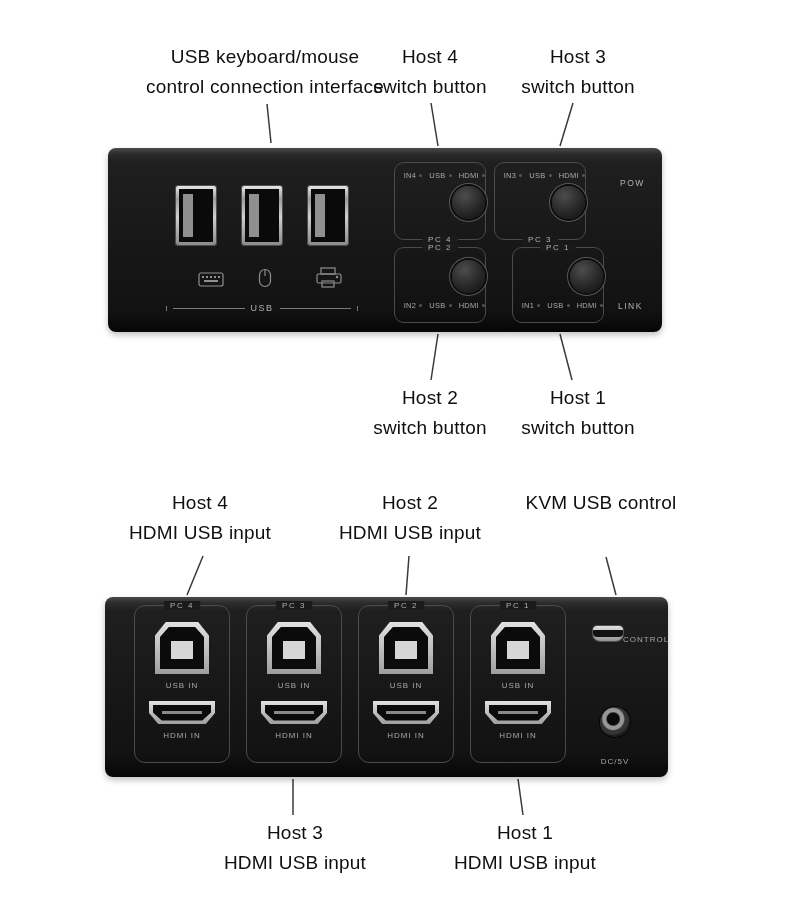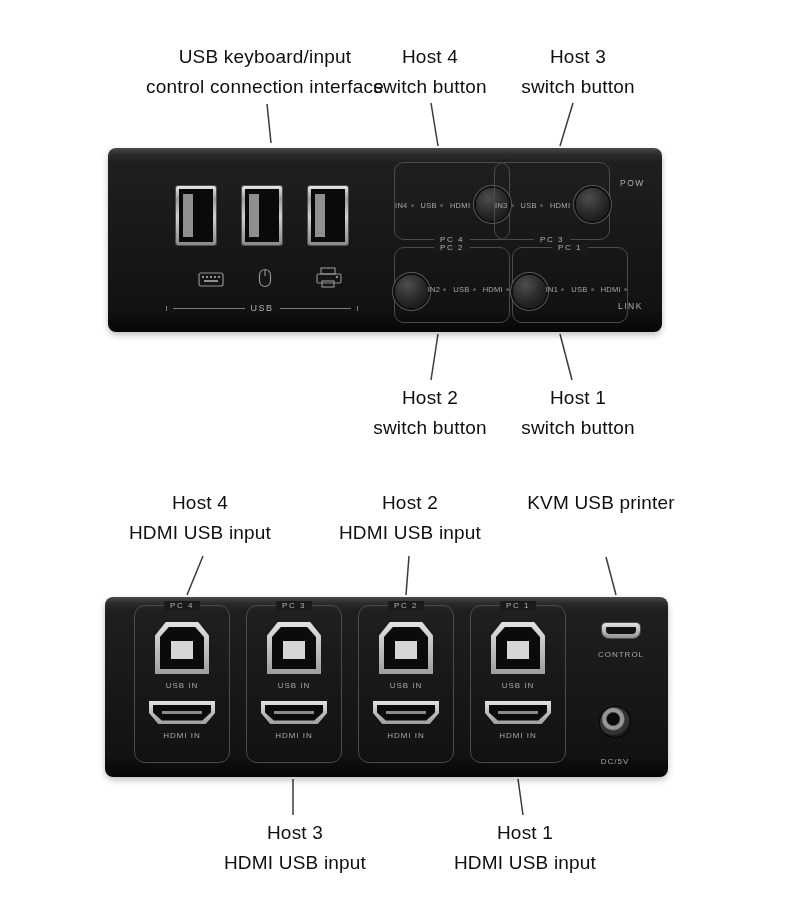--- a/index.html
+++ b/index.html
@@ -29,22 +29,22 @@
 
   .panel-icon { position: absolute; }
 
   
   .usb-bracket { position: absolute; left: 58px; top: 155px; width: 192px; display: flex; align-items: center; gap: 6px; }
   .usb-bracket .tick { width: 1px; height: 5px; background: #7a7a7a; }
   .usb-bracket .bline { flex: 1; height: 1px; background: #7a7a7a; }
   .usb-bracket .blabel { font-size: 9px; color: #b0b0b0; letter-spacing: 1.5px; }
 
   
-  .fgroup { position: absolute; width: 116px; border: 1px solid #4b4b4b; border-radius: 10px;
-    display: flex; flex-direction: row; align-items: center; }
+  .fgroup { position: absolute; width: 92px; border: 1px solid #4b4b4b; border-radius: 10px;
+    display: flex; flex-direction: column; align-items: flex-end; }
   .fgroup.top { top: 14px; height: 78px; }
   .fgroup.bottom { top: 99px; height: 76px; }
   .pc-tag { position: absolute; left: 50%; transform: translateX(-50%); background: #1a1a1a;
     padding: 0 6px; font-size: 8px; color: #b0b0b0; letter-spacing: 1.5px; white-space: nowrap; }
   .fgroup.top .pc-tag { bottom: -5px; }
   .fgroup.bottom .pc-tag { top: -5px; }
   .led-row { display: flex; align-items: center; gap: 7px; margin-top: 8px; }
   .led-item { display: inline-flex; align-items: center; gap: 3px; font-size: 7.5px; color: #a8a8a8; letter-spacing: 0.3px; }
   .led-dot { width: 3px; height: 3px; border-radius: 50%; background: #6a4d4d; display: inline-block; }
   .push-btn { width: 33px; height: 33px; border-radius: 50%; margin-top: 6px;
@@ -69,38 +69,38 @@
   .hdmi { width: 66px; height: 23px; margin-top: 11px; }
   .hdmi .shell { width: 100%; height: 100%; background: linear-gradient(180deg, #e2e2e2, #9e9e9e);
     clip-path: polygon(0 0, 100% 0, 100% 52%, 86% 100%, 14% 100%, 0 52%);
     display: flex; align-items: center; justify-content: center; }
   .hdmi .cavity { width: 58px; height: 16px; background: #0b0b0b;
     clip-path: polygon(0 0, 100% 0, 100% 50%, 85% 100%, 15% 100%, 0 50%);
     display: flex; align-items: center; justify-content: center; }
   .hdmi .tongue { width: 40px; height: 3px; background: #8a8a8a; }
   .port-label.hdmi-label { }
 
-  .control-area { position: absolute; left: 488px; top: 26px; width: 56px; display: flex; flex-direction: column; align-items: center; }
+  .control-area { position: absolute; left: 488px; top: 26px; width: 56px; display: flex; flex-direction: row; align-items: center; }
   .micro-usb { width: 38px; height: 15px; background: linear-gradient(180deg, #e2e2e2, #939393);
     border-radius: 4px 4px 7px 7px; display: flex; align-items: center; justify-content: center; box-shadow: 0 0 0 1px #4e4e4e; }
   .micro-usb .slot { width: 30px; height: 7px; background: #111; border-radius: 1px 1px 4px 4px; }
   .control-area .port-label { margin-top: 12px; }
   .dc-area { position: absolute; left: 487px; top: 110px; width: 46px; display: flex; flex-direction: column; align-items: center; }
   .dc-jack { width: 30px; height: 30px; border-radius: 50%;
     background: radial-gradient(circle at 44% 40%, #0a0a0a 0 24%, #969696 30% 42%, #343434 48% 62%, #1c1c1c 66% 100%);
     box-shadow: 0 0 0 1px #050505; }
   .dc-area .port-label { margin-top: 20px; }
 </style>
 </head>
 <body>
 
 <div class="canvas">
 
   <div class="callout" style="left:88px; top:42px; width:354px;">
-    <div>USB keyboard/input</div>
+    <div>USB keyboard/mouse</div>
     <div>control connection interface</div>
   </div>
   <div class="callout" style="left:355px; top:42px; width:150px;">
     <div>Host 4</div>
     <div>switch button</div>
   </div>
   <div class="callout" style="left:503px; top:42px; width:150px;">
     <div>Host 3</div>
     <div>switch button</div>
   </div>
@@ -116,21 +116,21 @@
 
   <div class="callout" style="left:120px; top:488px; width:160px;">
     <div>Host 4</div>
     <div>HDMI USB input</div>
   </div>
   <div class="callout" style="left:330px; top:488px; width:160px;">
     <div>Host 2</div>
     <div>HDMI USB input</div>
   </div>
   <div class="callout" style="left:505px; top:488px; width:192px;">
-    <div>KVM USB printer</div>
+    <div>KVM USB control</div>
   </div>
 
   <div class="callout" style="left:215px; top:818px; width:160px;">
     <div>Host 3</div>
     <div>HDMI USB input</div>
   </div>
   <div class="callout" style="left:445px; top:818px; width:160px;">
     <div>Host 1</div>
     <div>HDMI USB input</div>
   </div>

